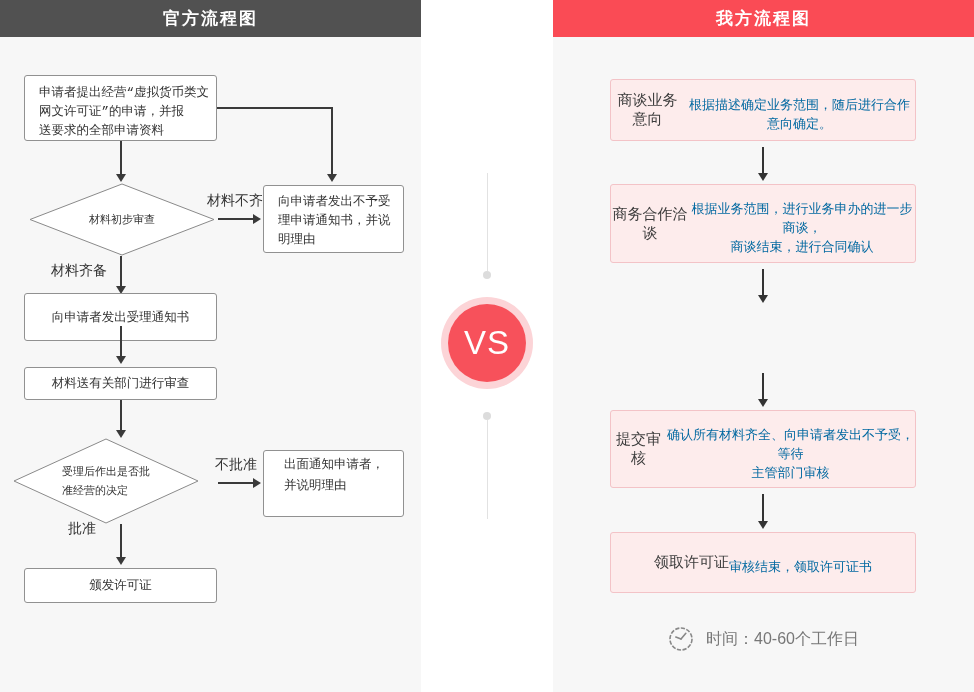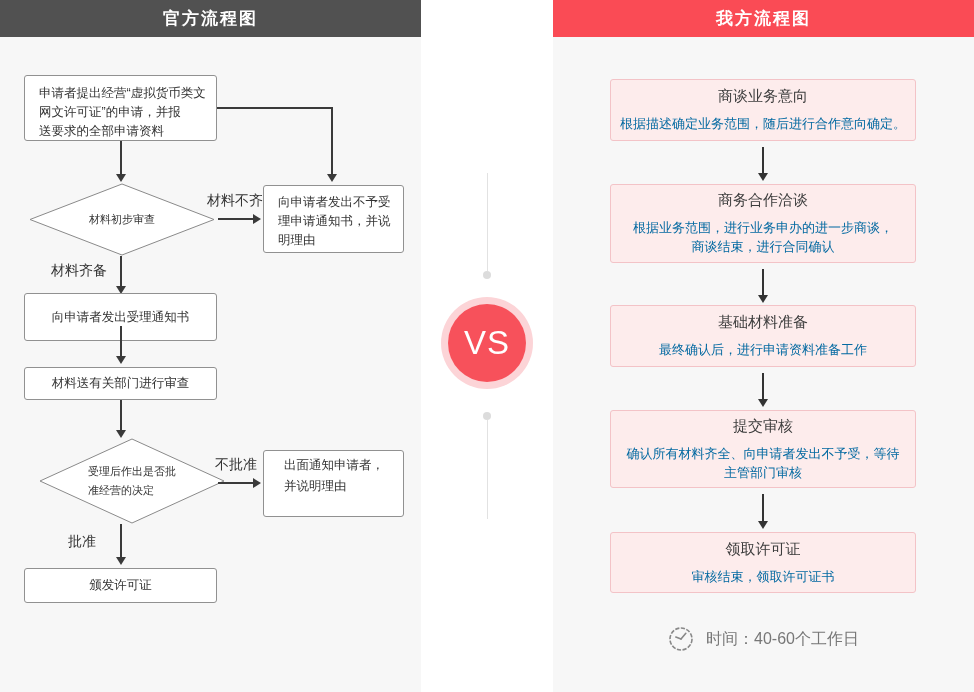--- a/index.html
+++ b/index.html
@@ -22,21 +22,21 @@
     display:flex; align-items:center; justify-content:center;
     color:#fff; font-size:17px; font-weight:bold; letter-spacing:2px;
   }
   .panel-left .panel-header { background:#515151; }
   .panel-right .panel-header { background:#fa4b55; }
 
   
   .obox {
     position:absolute; background:#fff;
     border:1px solid #919191; border-radius:3px;
-    font-size:12.5px; color:#333;
+    font-size:12.5px; color:#333;font-family:Liberation Mono, monospace;
   }
   .obox.center { display:flex; align-items:center; justify-content:center; }
   .obox.multiline { white-space:pre; line-height:19px; }
   .flow-label { position:absolute; font-size:14px; color:#333; white-space:nowrap; }
 
   .va { position:absolute; width:2px; background:#3a3a3a; }
   .va::after {
     content:""; position:absolute; left:-4px; bottom:-8px;
     border:solid transparent; border-width:8px 5px 0 5px; border-top-color:#3a3a3a;
   }
@@ -65,21 +65,21 @@
   .vs-circle {
     width:78px; height:78px; border-radius:50%; background:#f7515b;
     display:flex; align-items:center; justify-content:center;
     color:#fff; font-size:33px; font-weight:400; letter-spacing:1px;
   }
 
   
   .rbox {
     position:absolute; left:57px; width:306px;
     background:#fdecec; border:1px solid #f3c3c7; border-radius:3px;
-    display:flex; flex-direction:column; align-items:center; justify-content:center;
+    display:flex; flex-direction:row; align-items:center; justify-content:center;
     text-align:center;
   }
   .rbox .rtitle { font-size:15px; color:#3d3d3d; }
   .rbox .rdesc { font-size:13px; color:#0369a1; margin-top:8px; line-height:19px; white-space:pre-line; }
   .ra { position:absolute; left:209px; width:2px; background:#333; }
   .ra::after {
     content:""; position:absolute; left:-4px; bottom:-8px;
     border:solid transparent; border-width:8px 5px 0 5px; border-top-color:#333;
   }
   .time-row {
@@ -121,35 +121,35 @@
   <div class="va" style="left:120px; top:256px; height:30px;"></div>
 
   <div class="obox center" style="left:24px; top:293px; width:193px; height:48px;">向申请者发出受理通知书</div>
 
   <div class="va" style="left:120px; top:326px; height:30px;"></div>
 
   <div class="obox center" style="left:24px; top:367px; width:193px; height:33px;">材料送有关部门进行审查</div>
 
   <div class="va" style="left:120px; top:400px; height:30px;"></div>
 
-  <div class="diamond" style="left:39px; top:438px; width:186px; height:86px;">
+  <div class="diamond" style="left:13px; top:438px; width:186px; height:86px;">
     <svg width="186" height="86" viewBox="0 0 186 86">
       <polygon points="93,1 185,43 93,85 1,43" fill="#ffffff" stroke="#8a8a8a" stroke-width="1"></polygon>
     </svg>
     <div class="dtext">受理后作出是否批
 准经营的决定</div>
   </div>
 
   <div class="flow-label" style="left:215px; top:456px;">不批准</div>
   <div class="ha" style="left:218px; top:482px; width:35px;"></div>
 
   <div class="obox multiline" style="left:263px; top:450px; width:141px; height:67px; padding:4px 0 0 20px; line-height:21px;">出面通知申请者，
 并说明理由</div>
 
-  <div class="flow-label" style="left:68px; top:533px;">批准</div>
+  <div class="flow-label" style="left:68px; top:520px;">批准</div>
   <div class="va" style="left:120px; top:524px; height:33px;"></div>
 
   <div class="obox center" style="left:24px; top:568px; width:193px; height:35px;">颁发许可证</div>
 </div>
 
 <div class="center-line" style="top:173px; height:98px;"></div>
 <div class="center-dot" style="top:271px;"></div>
 <div class="vs-ring">
   <div class="vs-circle">VS</div>
 </div>
@@ -165,24 +165,20 @@
   </div>
   <div class="ra" style="top:147px; height:26px;"></div>
 
   <div class="rbox" style="top:184px; height:79px;">
     <div class="rtitle">商务合作洽谈</div>
     <div class="rdesc">根据业务范围，进行业务申办的进一步商谈，
 商谈结束，进行合同确认</div>
   </div>
   <div class="ra" style="top:269px; height:26px;"></div>
 
-  <div class="rbox" style="top:305px; height:62px;">
-    <div class="rtitle">基础材料准备</div>
-    <div class="rdesc">最终确认后，进行申请资料准备工作</div>
-  </div>
   <div class="ra" style="top:373px; height:26px;"></div>
 
   <div class="rbox" style="top:410px; height:78px;">
     <div class="rtitle">提交审核</div>
     <div class="rdesc">确认所有材料齐全、向申请者发出不予受，等待
 主管部门审核</div>
   </div>
   <div class="ra" style="top:494px; height:27px;"></div>
 
   <div class="rbox" style="top:532px; height:61px;">

